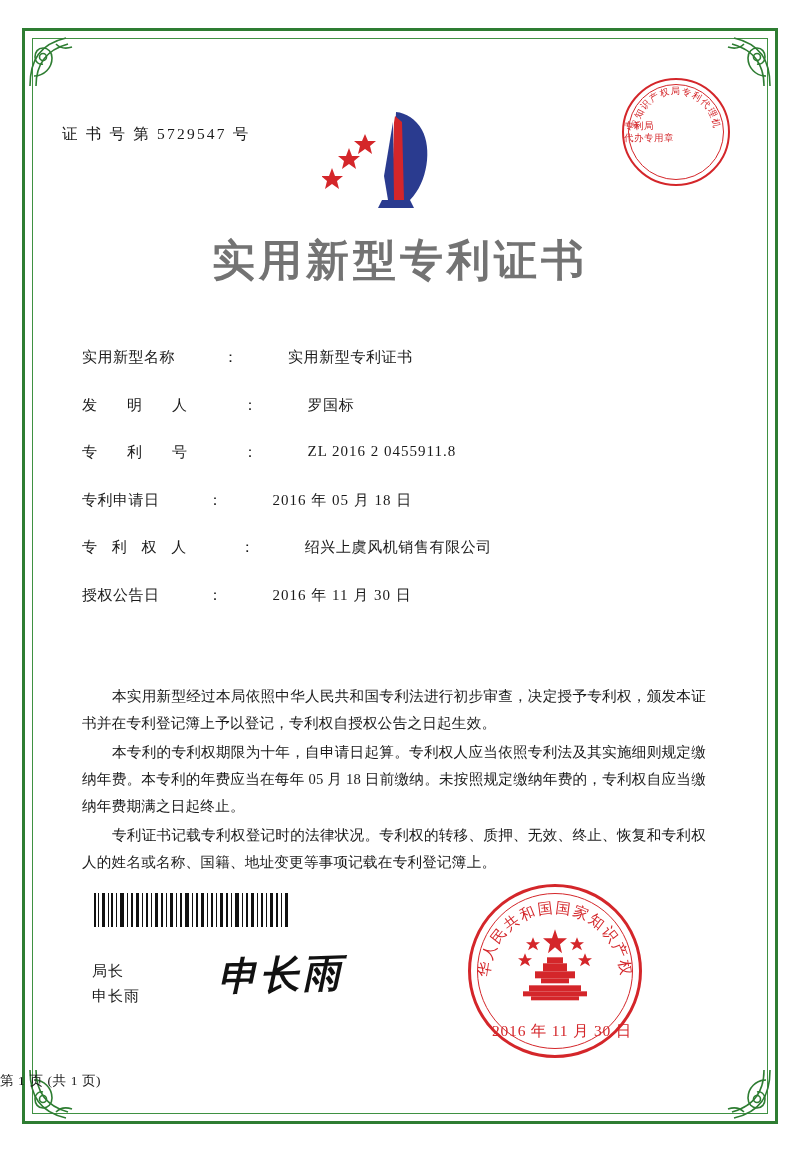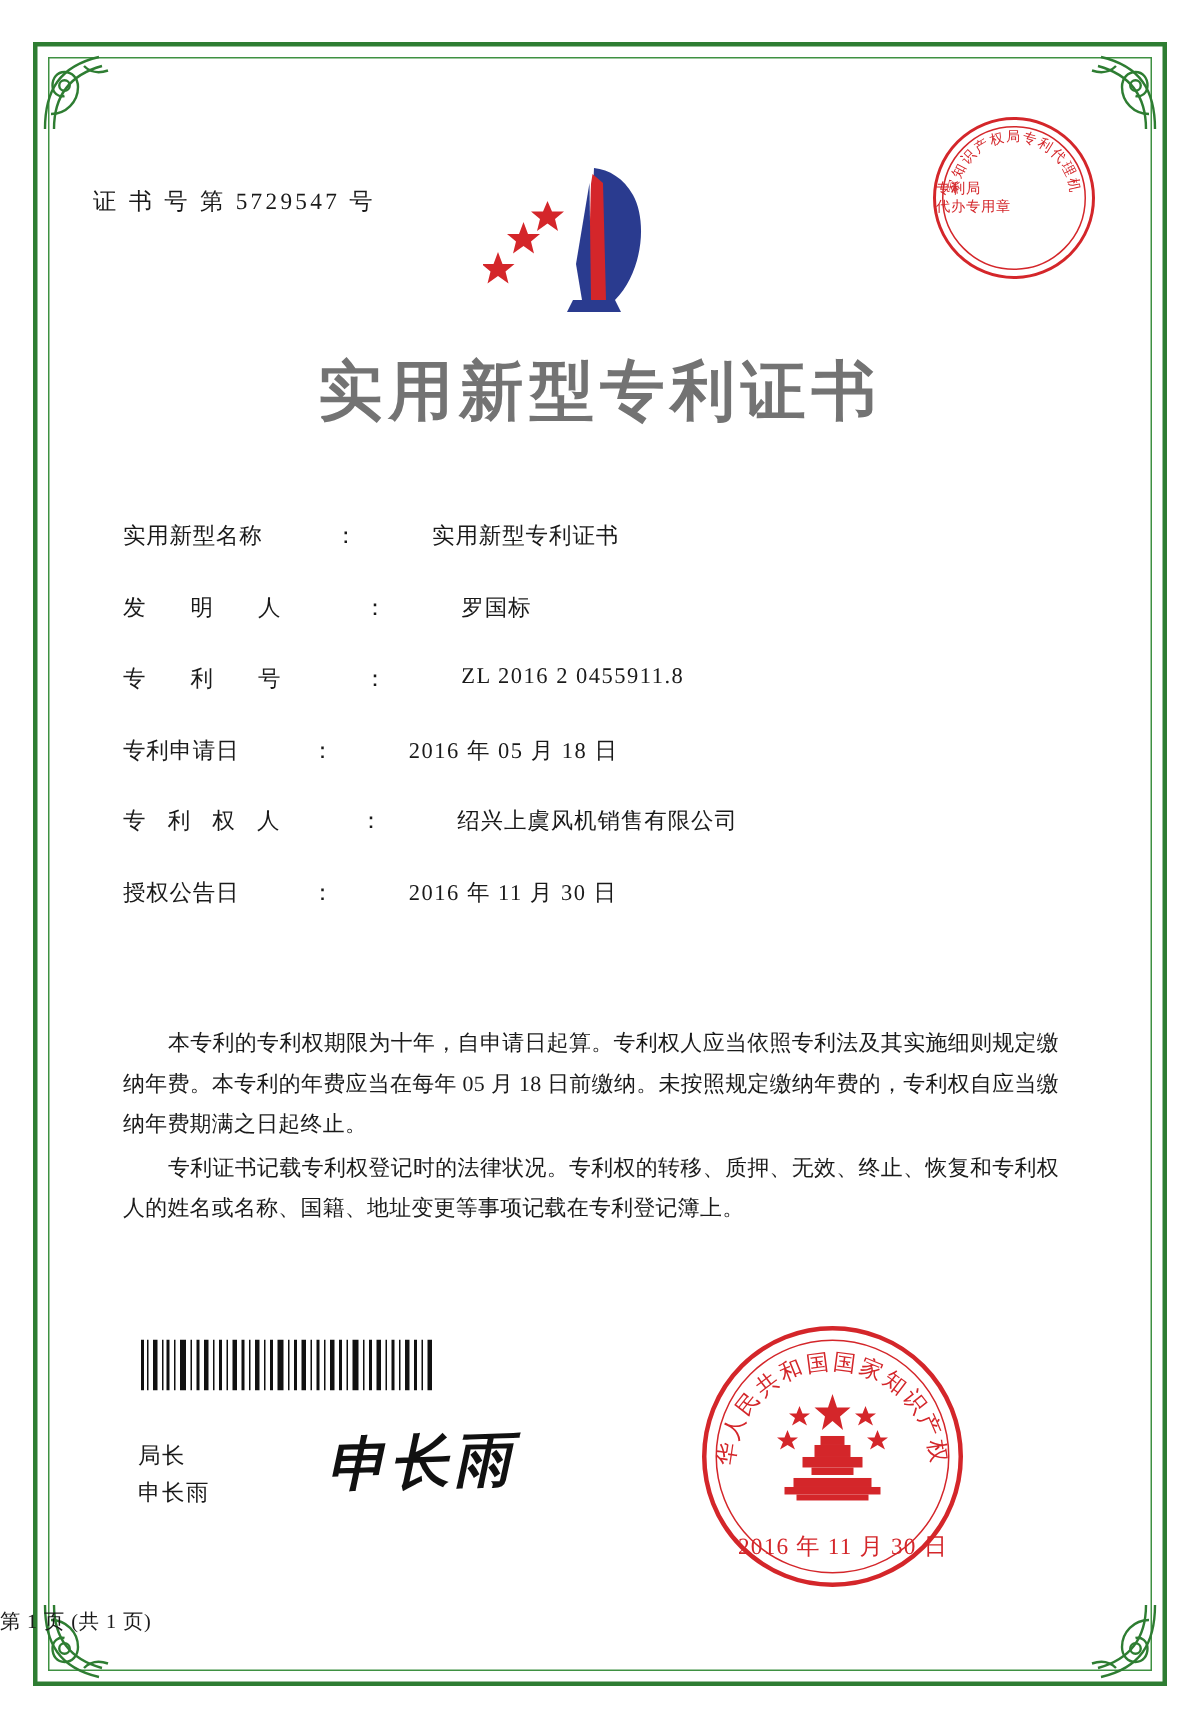--- a/index.html
+++ b/index.html
@@ -371,20 +371,21 @@
 
     <div class="field-row">
       <span class="field-label">授权公告日</span>
       <span class="field-sep">：</span>
       <span class="field-value latin">2016 年 11 月 30 日</span>
     </div>
 
   </div>
 
   <div class="body-text">
+    <p>本实用新型经过本局依照中华人民共和国专利法进行初步审查，决定授予专利权，颁发本证书并在专利登记簿上予以登记，专利权自授权公告之日起生效。</p>
     <p>本专利的专利权期限为十年，自申请日起算。专利权人应当依照专利法及其实施细则规定缴纳年费。本专利的年费应当在每年 05 月 18 日前缴纳。未按照规定缴纳年费的，专利权自应当缴纳年费期满之日起终止。</p>
     <p>专利证书记载专利权登记时的法律状况。专利权的转移、质押、无效、终止、恢复和专利权人的姓名或名称、国籍、地址变更等事项记载在专利登记簿上。</p>
   </div>
 
   <div class="barcode">
     <svg viewBox="0 0 200 34" preserveAspectRatio="none" aria-hidden="true">
       <g fill="#111">
         <rect x="2" y="0" width="2" height="34"></rect>
         <rect x="6" y="0" width="1" height="34"></rect>
         <rect x="10" y="0" width="3" height="34"></rect>

